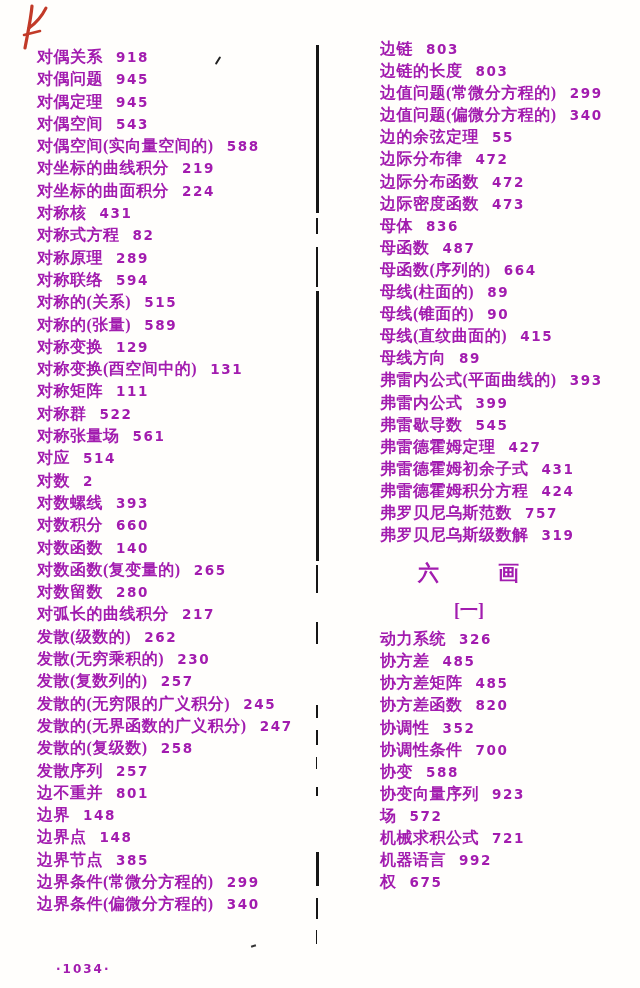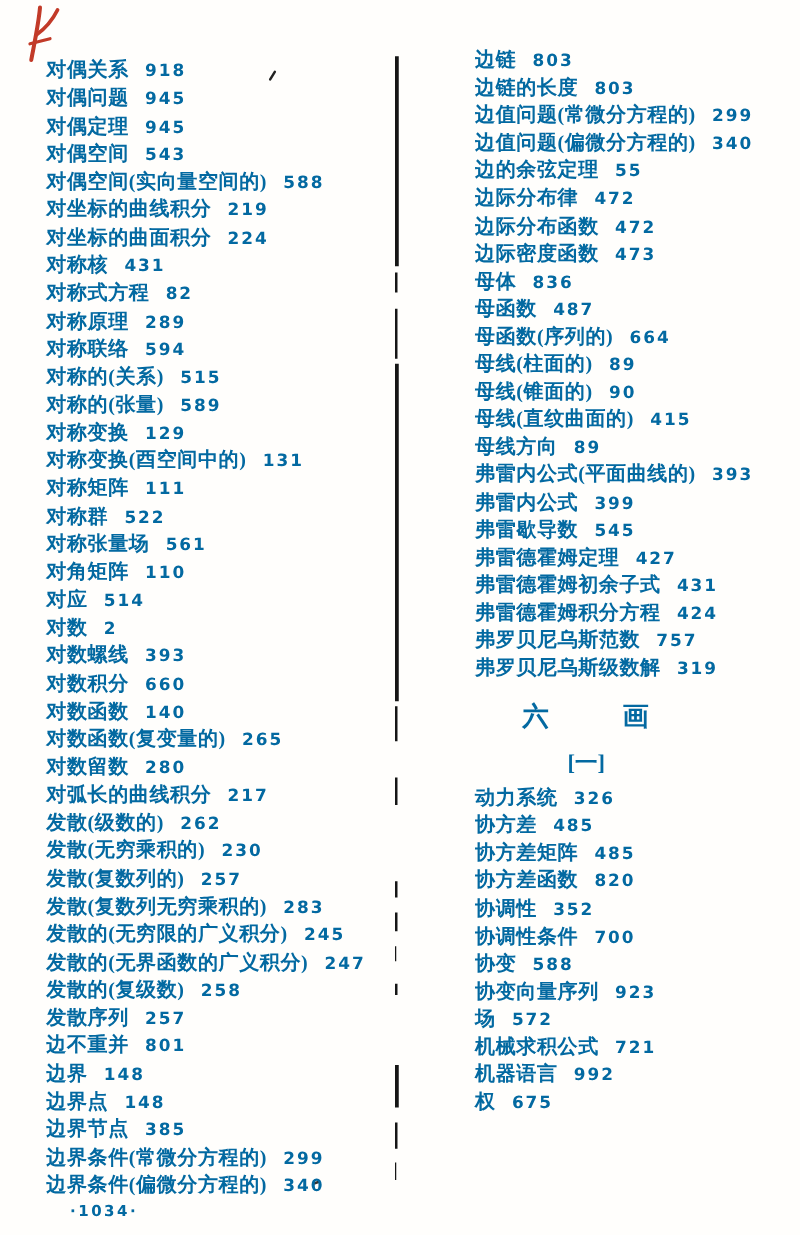--- a/index.html
+++ b/index.html
@@ -1,20 +1,20 @@
 <!DOCTYPE html>
 <html><head>
 <meta charset="utf-8">
 <style>
   html, body { margin:0; padding:0; background:#e8e8e8; }
   .page {
     position:relative; width:640px; height:988px;
     background:#fffefc; overflow:hidden;
     font-family:"Liberation Serif", serif;
-    color:#0369a1;
+    color:#a21caf;
   }
   .col { position:absolute; }
   .col-left  { left:37px;  top:46px;  width:278px; }
   .col-right { left:349px; top:38px;  width:288px; }
   .entry {
     white-space:nowrap; line-height:22.3px; height:22.3px;
     font-weight:700; font-size:16px; letter-spacing:0.5px;
   }
   .col-right .entry { line-height:22.1px; height:22.1px;margin-left:31px; }
   .entry .num {
@@ -146,23 +146,20 @@
       </div>
 
       <div class="entry">
         <span>对称群</span><span class="num">522</span>
       </div>
 
       <div class="entry">
         <span>对称张量场</span><span class="num">561</span>
       </div>
 
-      <div class="entry">
-        <span>对角矩阵</span><span class="num">110</span>
-      </div>
 
       <div class="entry">
         <span>对应</span><span class="num">514</span>
       </div>
 
       <div class="entry">
         <span>对数</span><span class="num">2</span>
       </div>
 
       <div class="entry">
@@ -194,23 +191,20 @@
       </div>
 
       <div class="entry">
         <span>发散(无穷乘积的)</span><span class="num">230</span>
       </div>
 
       <div class="entry">
         <span>发散(复数列的)</span><span class="num">257</span>
       </div>
 
-      <div class="entry">
-        <span>发散(复数列无穷乘积的)</span><span class="num">283</span>
-      </div>
 
       <div class="entry">
         <span>发散的(无穷限的广义积分)</span><span class="num">245</span>
       </div>
 
       <div class="entry">
         <span>发散的(无界函数的广义积分)</span><span class="num">247</span>
       </div>
 
       <div class="entry">

